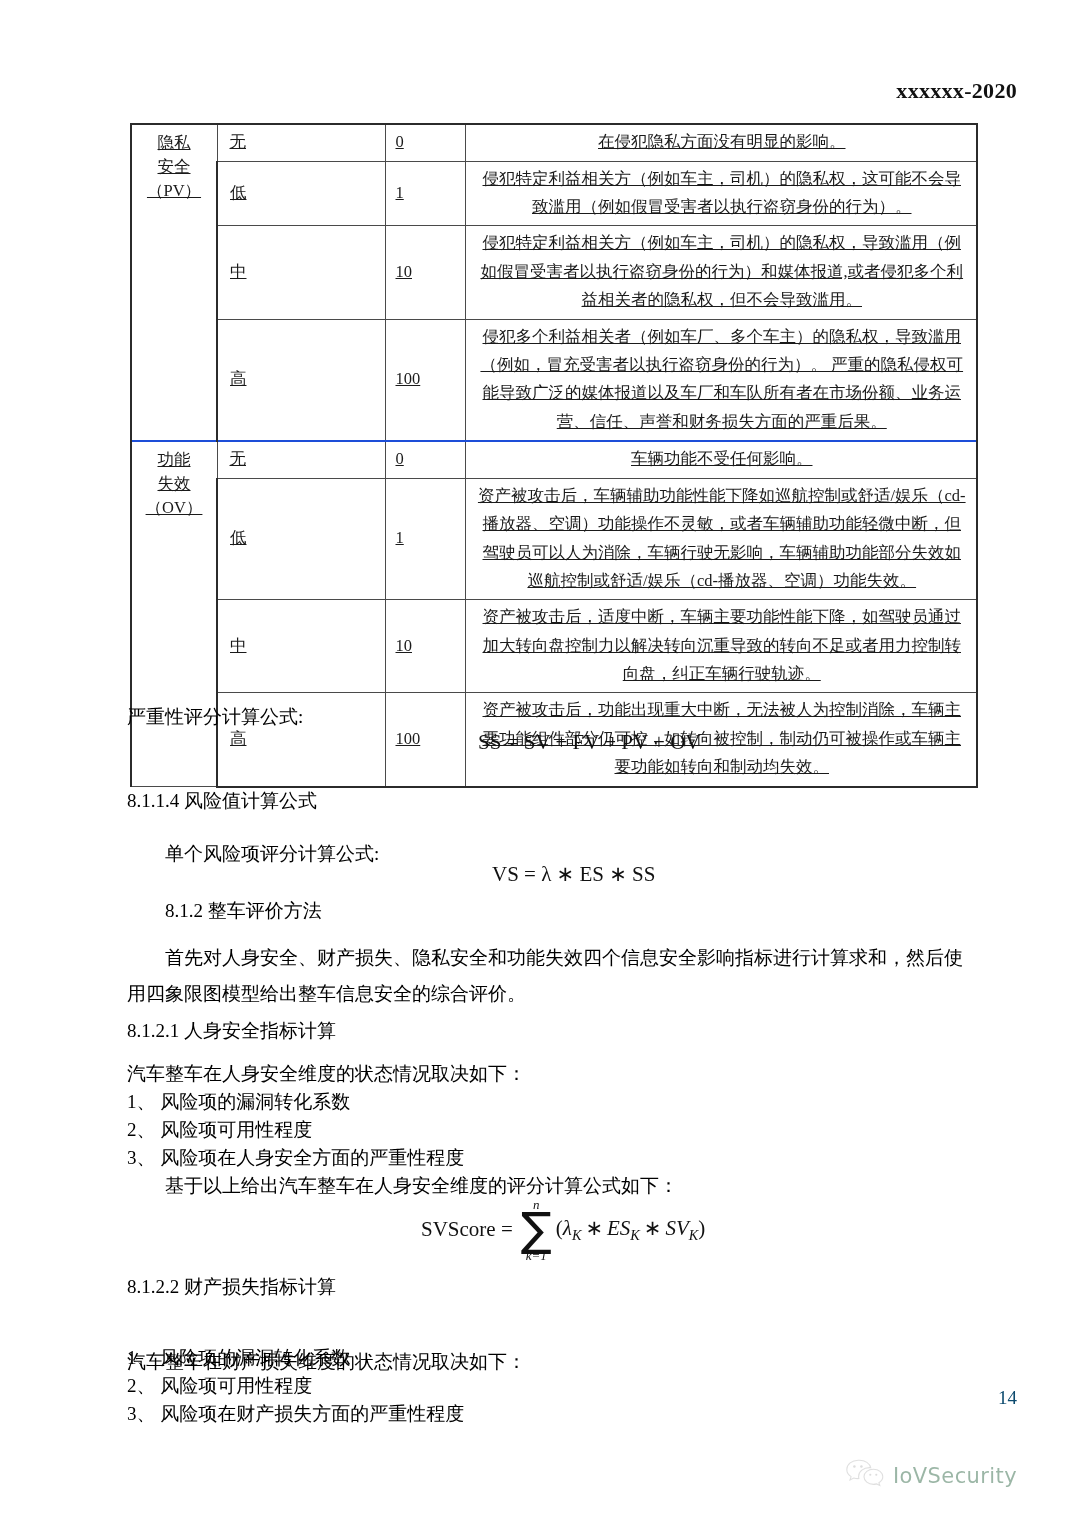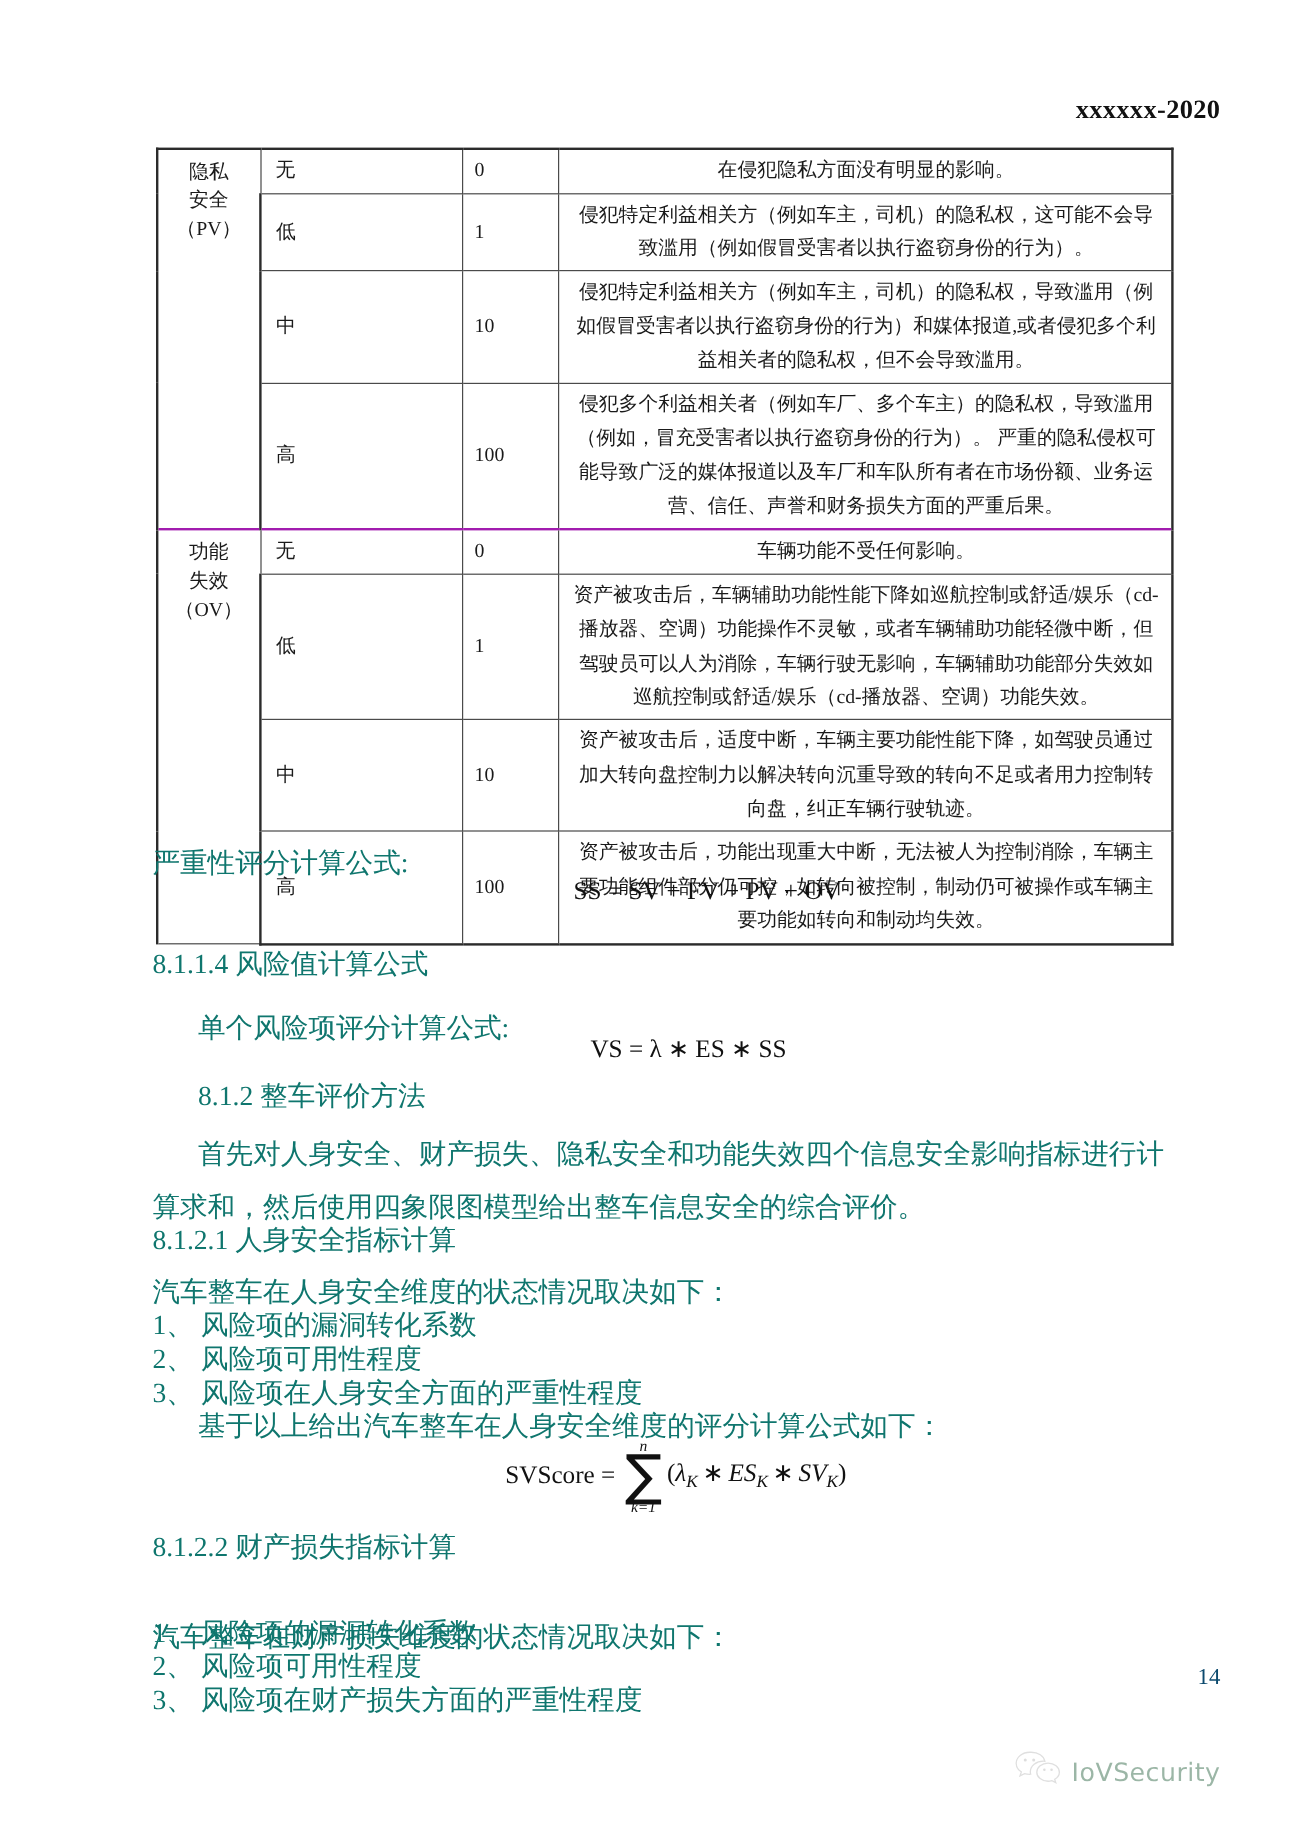--- a/index.html
+++ b/index.html
@@ -34,20 +34,21 @@
   .risk-table {
     position: absolute;
     left: 130px;
     top: 123px;
     width: 848px;
     border-collapse: collapse;
     table-layout: fixed;
     font-size: 16.5px;
     line-height: 1.62;
     color: #1a1a1a;
+    text-decoration: underline;
   }
   .risk-table td {
     border: 1px solid #4a4a4a;
     padding: 4px 7px 5px 7px;
     vertical-align: middle;
     word-break: break-all;
   }
   .risk-table .cat-cell {
     width: 70px;
     text-align: center;
@@ -59,28 +60,28 @@
   .risk-table .val-cell { width: 62px; text-align: left; padding-left: 10px; }
   .risk-table .desc-cell {
     text-align: center;
     line-height: 1.72;
     padding: 3px 8px 4px 10px;
   }
   .outer-top td { border-top: 2px solid #2b2b2b; }
   .outer-bot td { border-bottom: 2px solid #2b2b2b; }
   .risk-table tr td:first-child { border-left: 2px solid #2b2b2b; }
   .risk-table tr td:last-child  { border-right: 2px solid #2b2b2b; }
-  .sec-split td { border-top: 2px solid #a21caf; margin-left: 36px; }
+  .sec-split td { border-top: 2px solid #1d4ed8; margin-left: 36px; }
 
   
   .txt {
     position: absolute;
-    font-size: 23px;
+    font-size: 19px;
     line-height: 1.5;
-    color: #0f766e;
+    color: #000000;
     white-space: nowrap;
   }
   .txt.wrap { white-space: normal; }
   .formula {
     position: absolute;
     font-family: "Liberation Serif", serif;
     font-size: 21px;
     color: #111;
     white-space: nowrap;
   }

